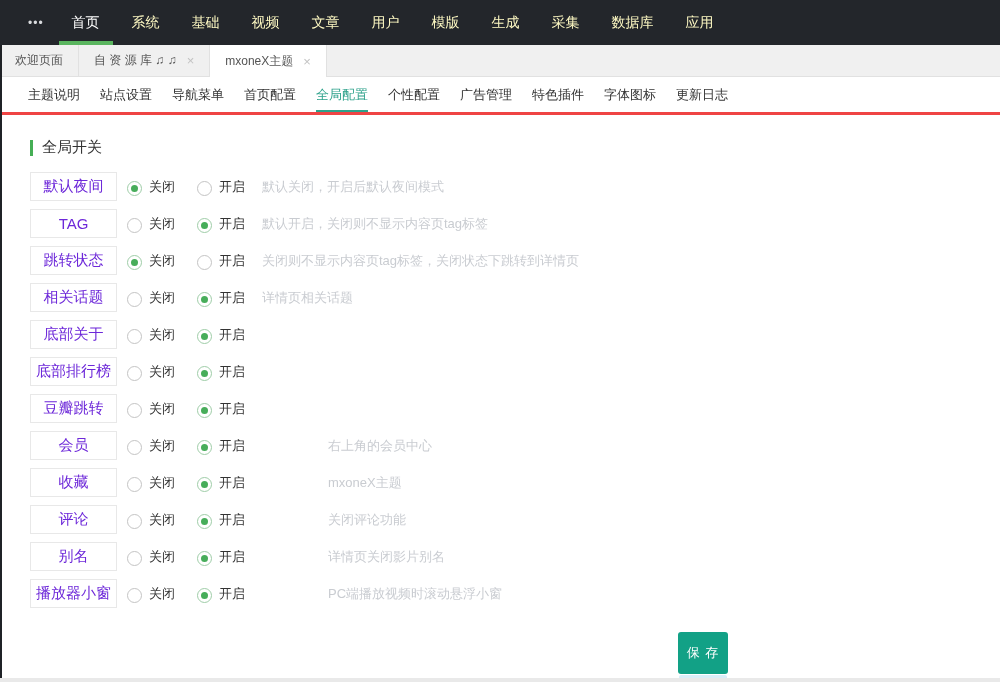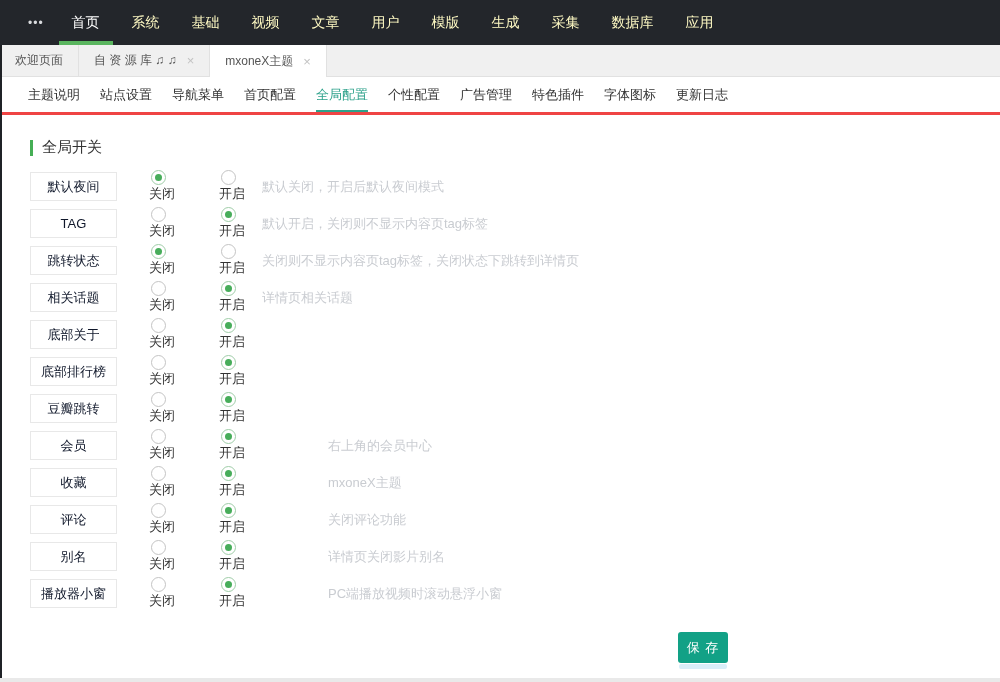--- a/index.html
+++ b/index.html
@@ -31,31 +31,31 @@
   .subnav-item.active::after { content:""; position:absolute; left:0; right:0; bottom:0; height:2px; background:#2ea28b; }
 
   
   .content { padding-top:24px; position:relative; }
   .section-header { display:flex; align-items:center; margin-left:30px; height:17px; }
   .accent-bar { width:3px; height:16px; background:#45ae55; margin-right:9px; }
   .section-title { font-size:15px; color:#333; font-weight:500; }
 
   .rows { margin-top:16px; }
   .row { position:relative; display:flex; align-items:center; height:29px; margin-bottom:8px; width:100%; }
-  .label-box { width:87px; height:29px; margin-left:30px; border:1px solid #e8e8e8; background:#fff; display:flex; align-items:center; justify-content:center; font-size:13px; color:#0f172a; }
-  .radio { display:flex; align-items:center; cursor:pointer; width:70px; margin-left:10px;flex-direction:column; }
+  .label-box { width:87px; height:29px; margin-left:30px; border:1px solid #e8e8e8; background:#fff; display:flex; align-items:center; justify-content:center; font-size:15px; color:#6d28d9; }
+  .radio { display:flex; align-items:flex-end; cursor:pointer; width:70px; margin-left:10px; }
   .radio + .radio { margin-left:0; }
   .rc { width:15px; height:15px; border-radius:50%; border:1px solid #c4c4c4; background:#fff; margin-right:7px; position:relative; flex:none; }
   .radio.checked .rc { border-color:#9fcda8; }
   .radio.checked .rc::after { content:""; position:absolute; left:3px; top:3px; right:3px; bottom:3px; border-radius:50%; background:#47ad5a; }
   .rtxt { font-size:13px; color:#333; }
   .desc { position:absolute; left:262px; top:50%; transform:translateY(-50%); font-size:13px; color:#c9ccd1; white-space:nowrap; }
   .desc.indent { left:328px; }
 
-  .save-btn { display:block; margin:24px 0 0 678px; width:50px; height:31px; background:#12a186; color:#fff; font-size:13px; border:none; border-radius:3px; cursor:pointer; font-family:inherit; letter-spacing:1px; }
+  .save-btn { display:block; margin:24px 0 0 678px; width:50px; height:42px; background:#12a186; color:#fff; font-size:13px; border:none; border-radius:3px; cursor:pointer; font-family:inherit; letter-spacing:1px; }
   .save-glow { margin:1px 0 0 679px; width:48px; height:5px; background:#d9eef8; border-radius:2px; }
 
   
   .left-edge { position:absolute; left:0; top:45px; bottom:4px; width:2px; background:#1f2226; z-index:6; }
   .bottom-strip { position:absolute; left:0; right:0; bottom:0; height:4px; background:#e9e9e9; }
 </style>
 </head>
 <body>
 
 <header class="topnav">

